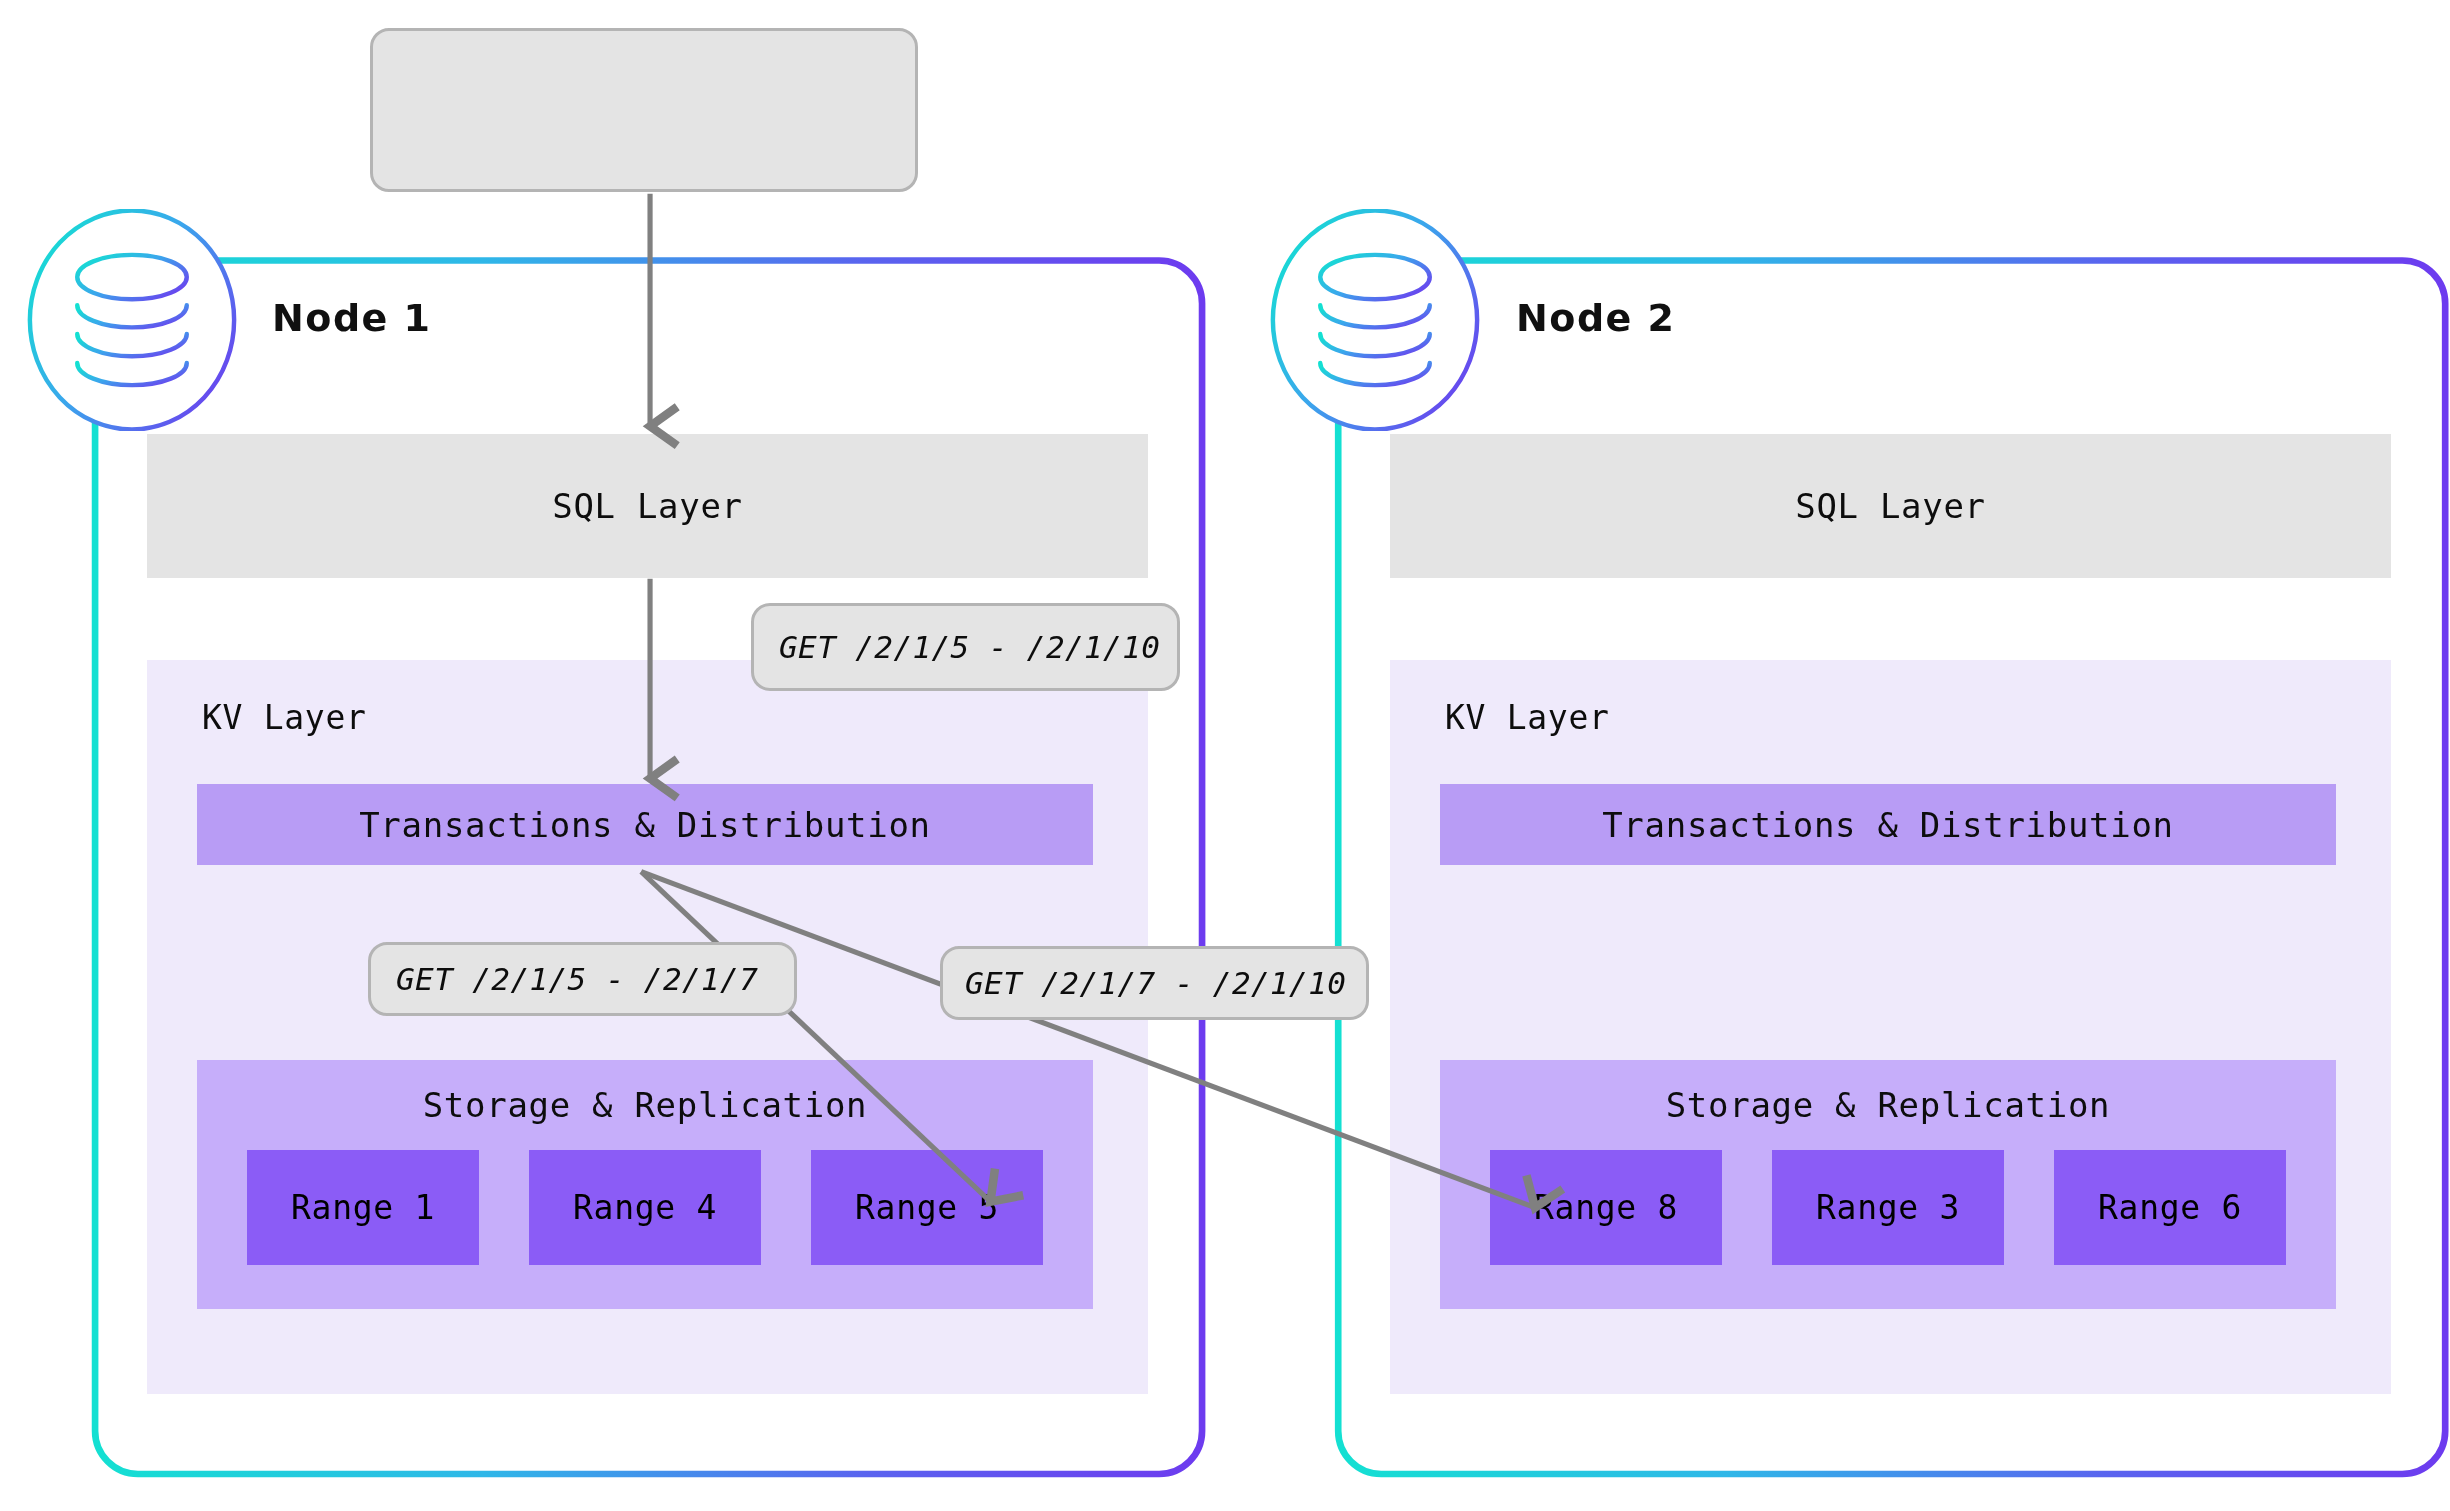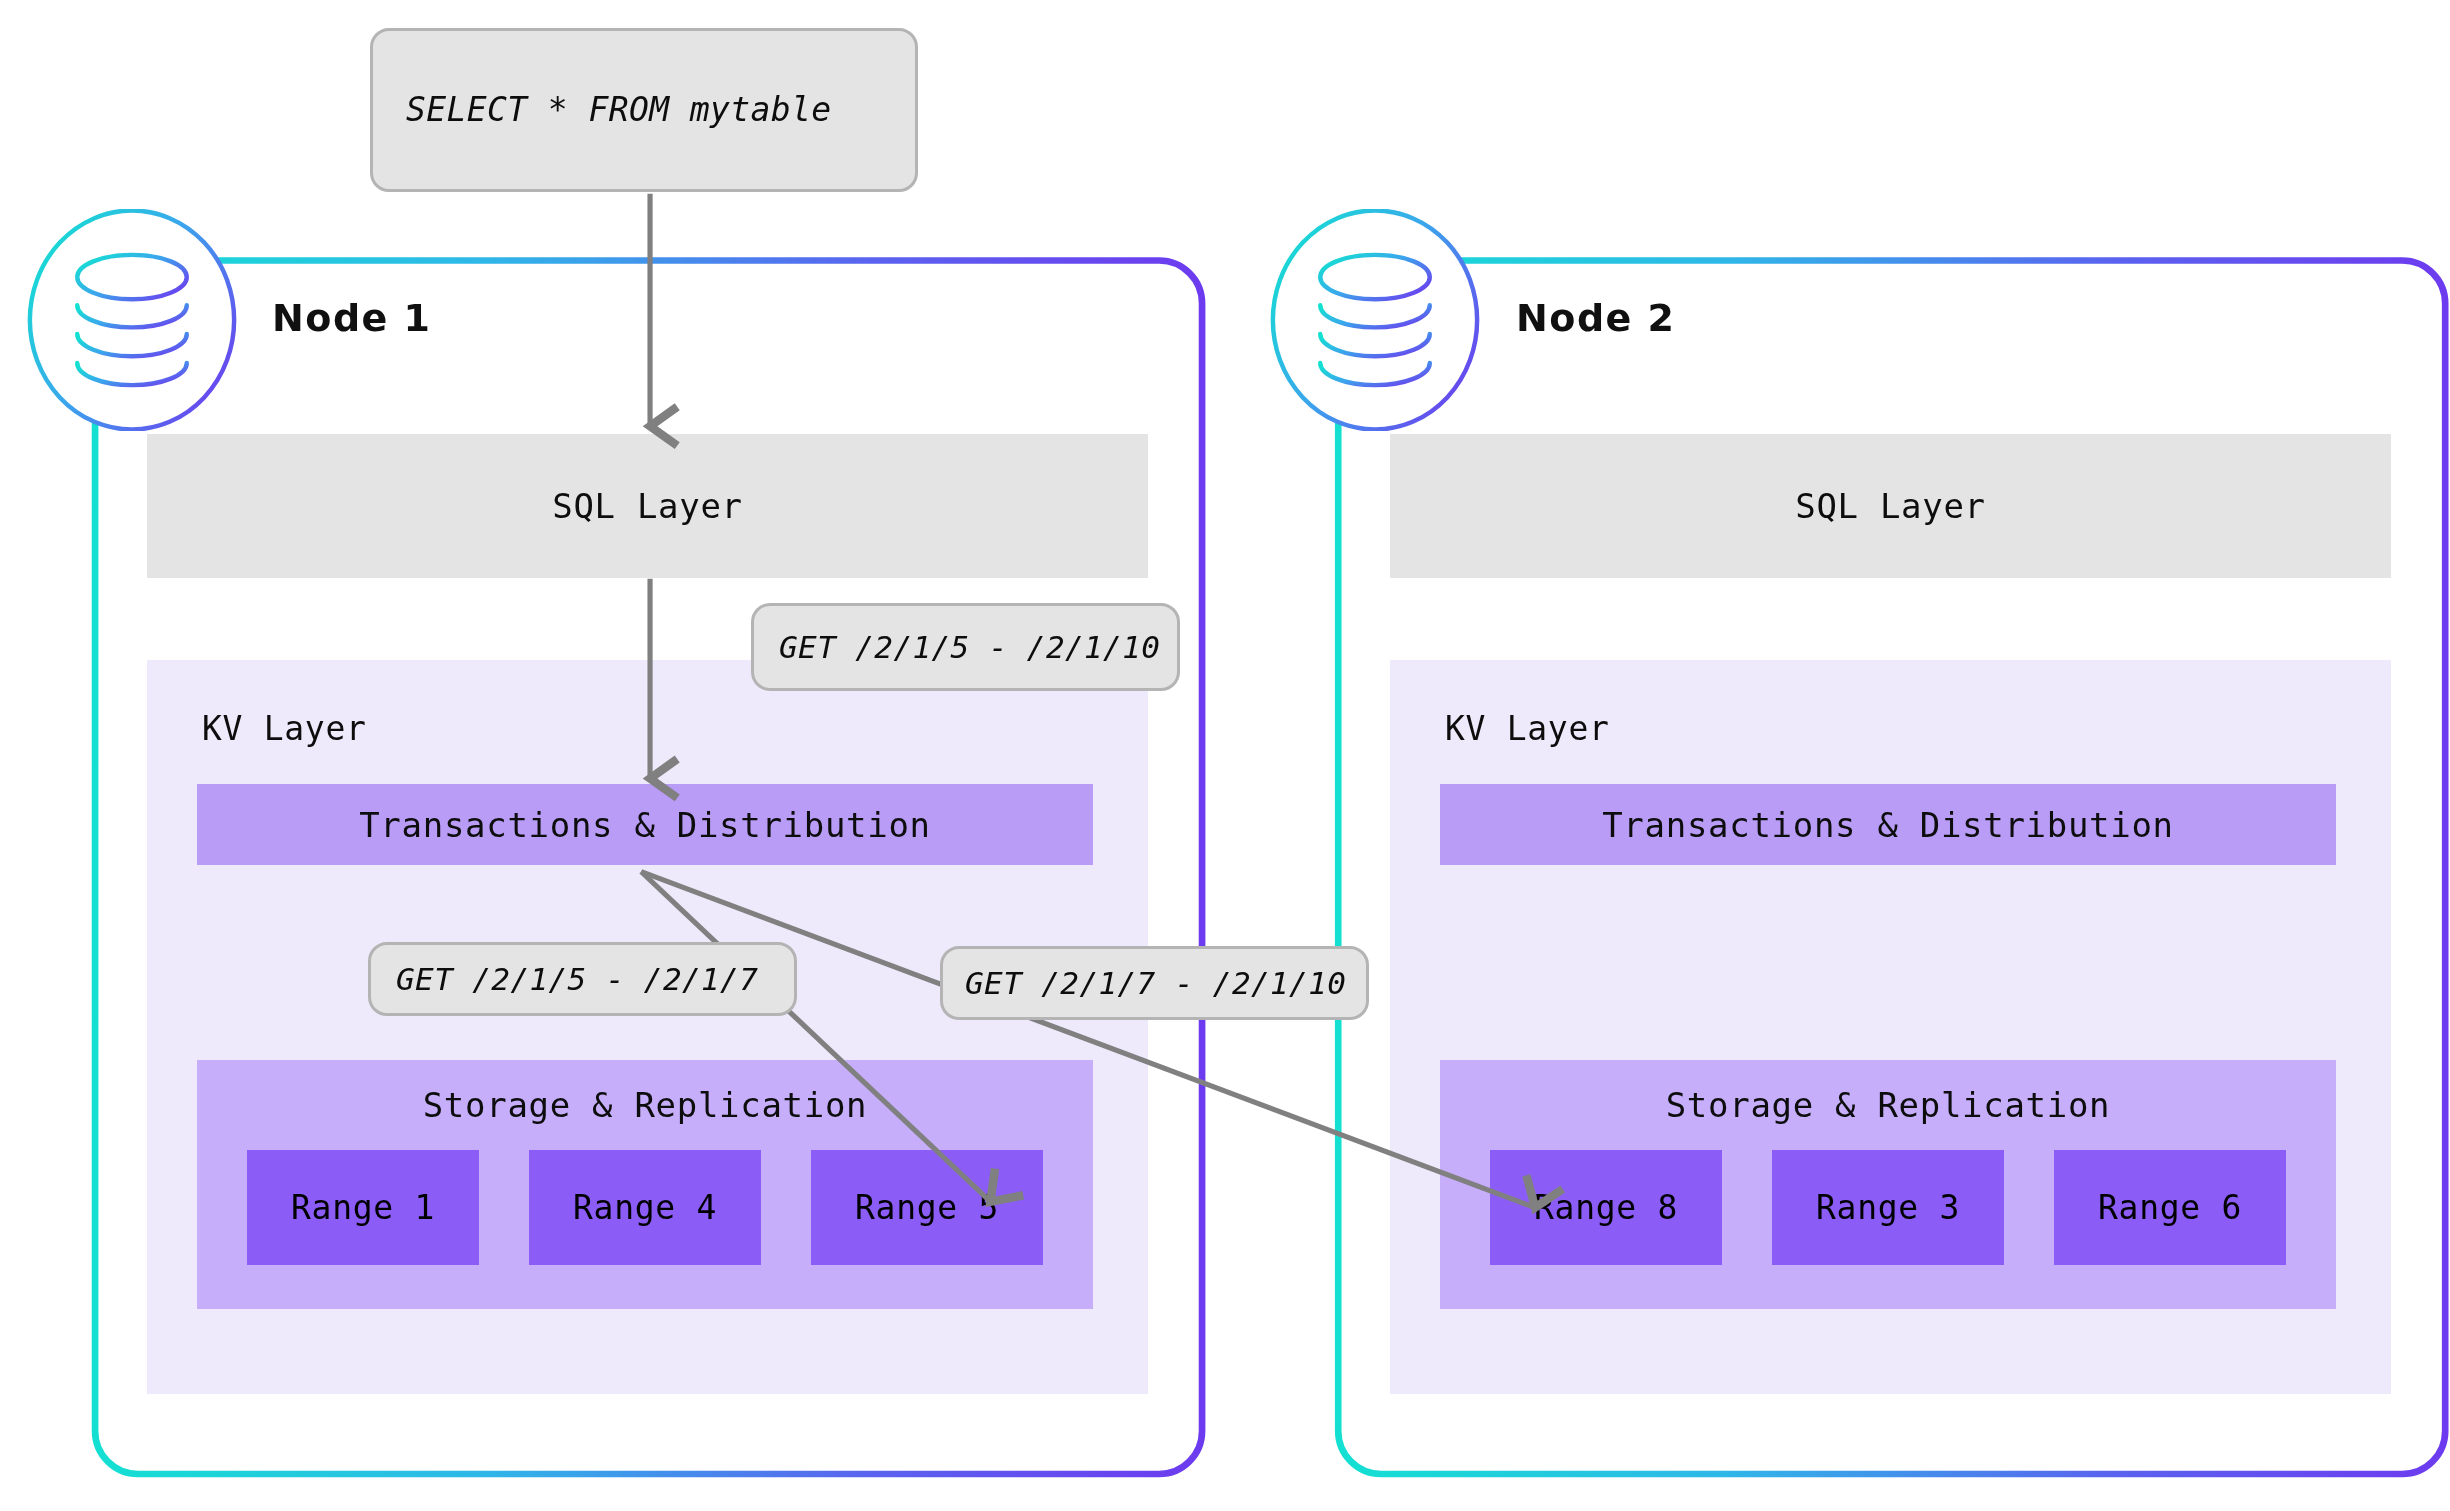--- a/index.html
+++ b/index.html
@@ -73,21 +73,20 @@
     z-index: 3;
   }
   .kv-layer-label {
     position: absolute;
     left: 55px;
     top: 38px;
     font-family: "DejaVu Sans Mono", monospace;
     font-size: 33px;
     color: #0d0d0d;
     letter-spacing: 0.7px;
-    margin-top: 11px;
   }
 
   
   .txn-band {
     position: absolute;
     background: #b89cf5;
     display: flex;
     align-items: center;
     justify-content: center;
   }
@@ -336,21 +335,20 @@
       <ellipse cx="150" cy="92" rx="74" ry="30"></ellipse>
       <path d="M 76 92 L 76 208"></path>
       <path d="M 224 92 L 224 208"></path>
       <path d="M 76 208 A 74 30 0 0 0 224 208"></path>
       <path d="M 76 130 A 74 30 0 0 0 224 130"></path>
       <path d="M 76 169 A 74 30 0 0 0 224 169"></path>
     </g>
   </svg>
 
   <div class="callout" id="sql-query-callout">
-    <span>SELECT * FROM mytable</span>
   </div>
 
   <div class="callout" id="get-callout-1">
     <span>GET /2/1/5 - /2/1/10</span>
   </div>
 
   <div class="callout" id="get-callout-2">
     <span>GET /2/1/5 - /2/1/7</span>
   </div>
 

